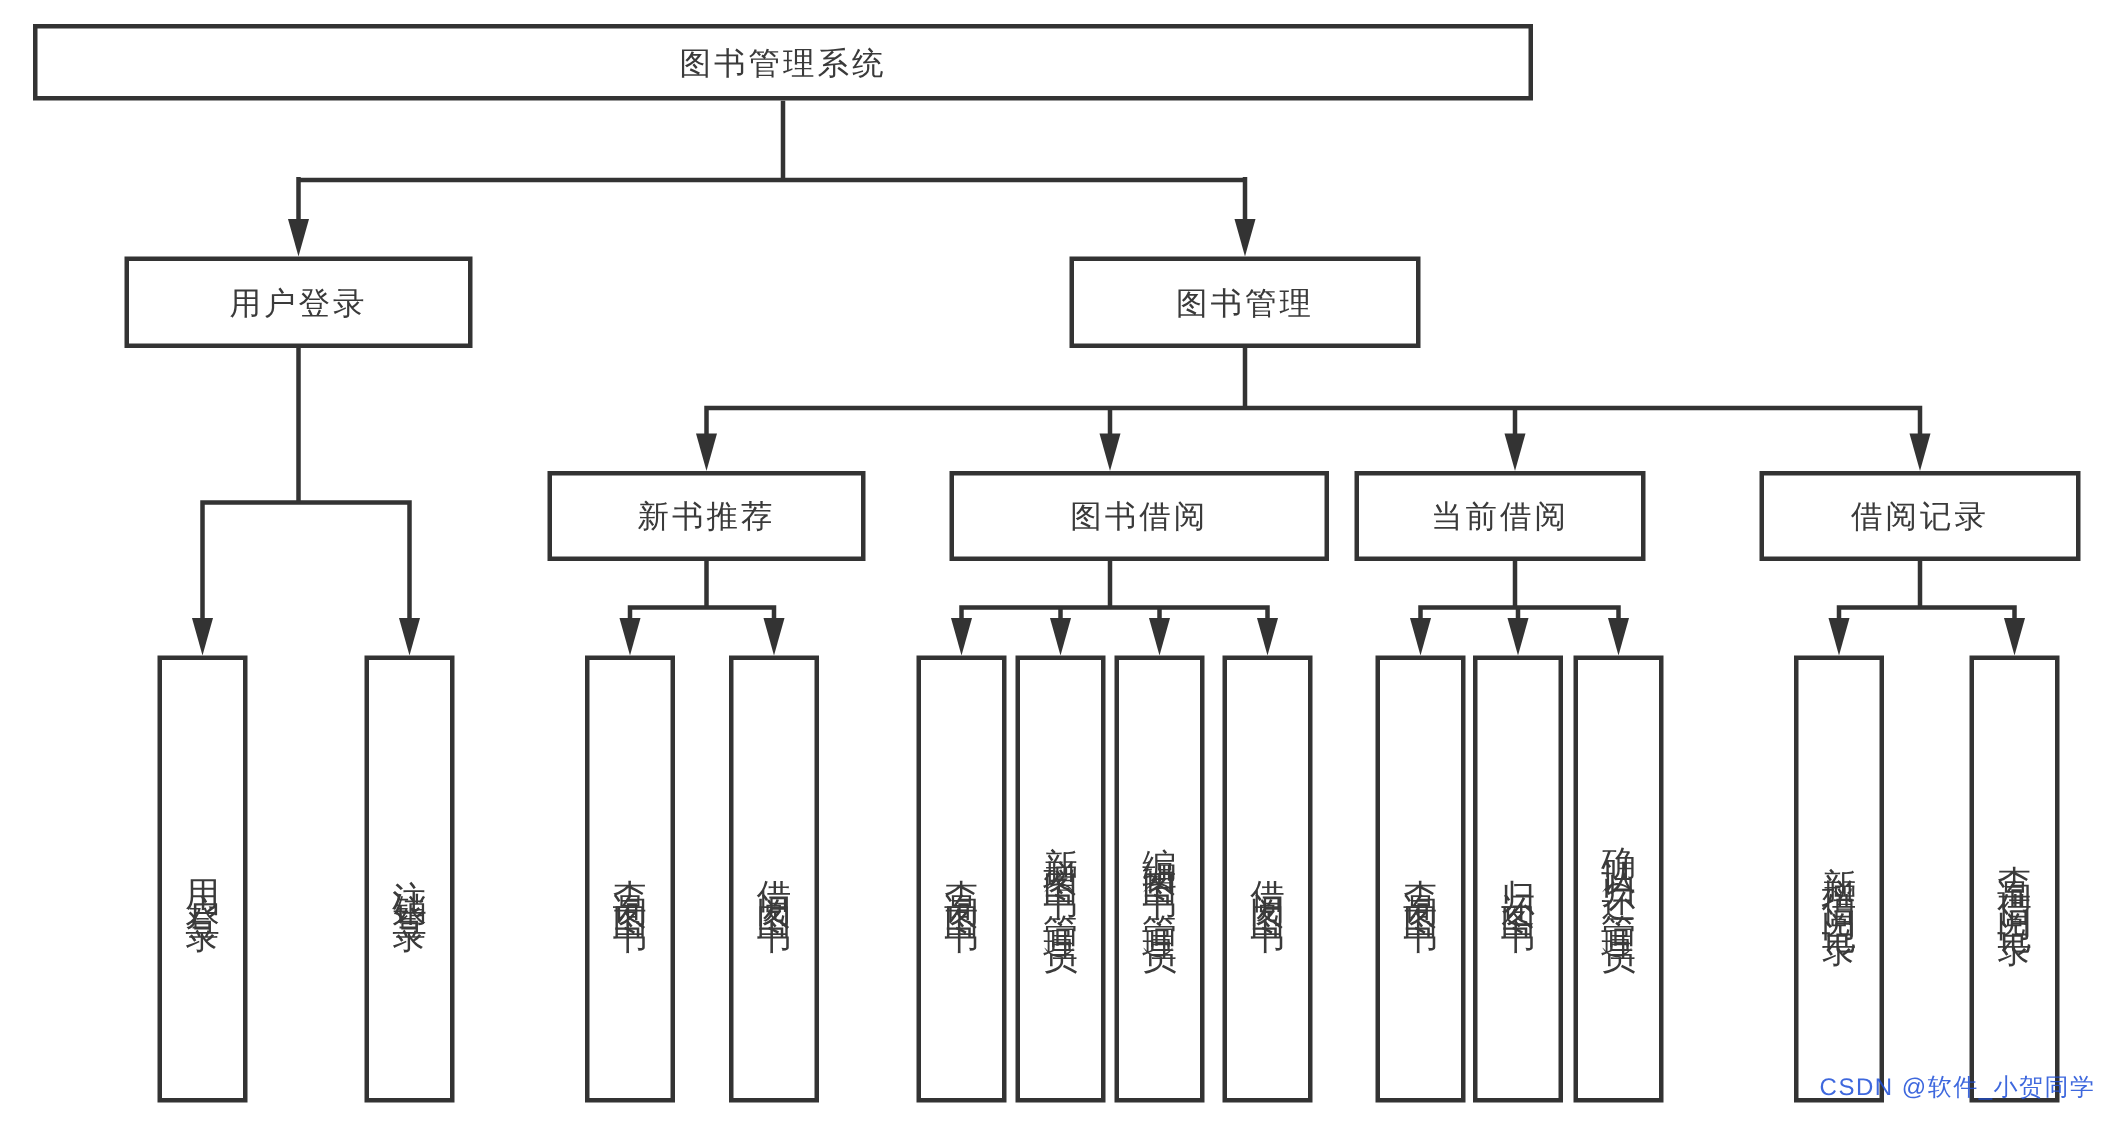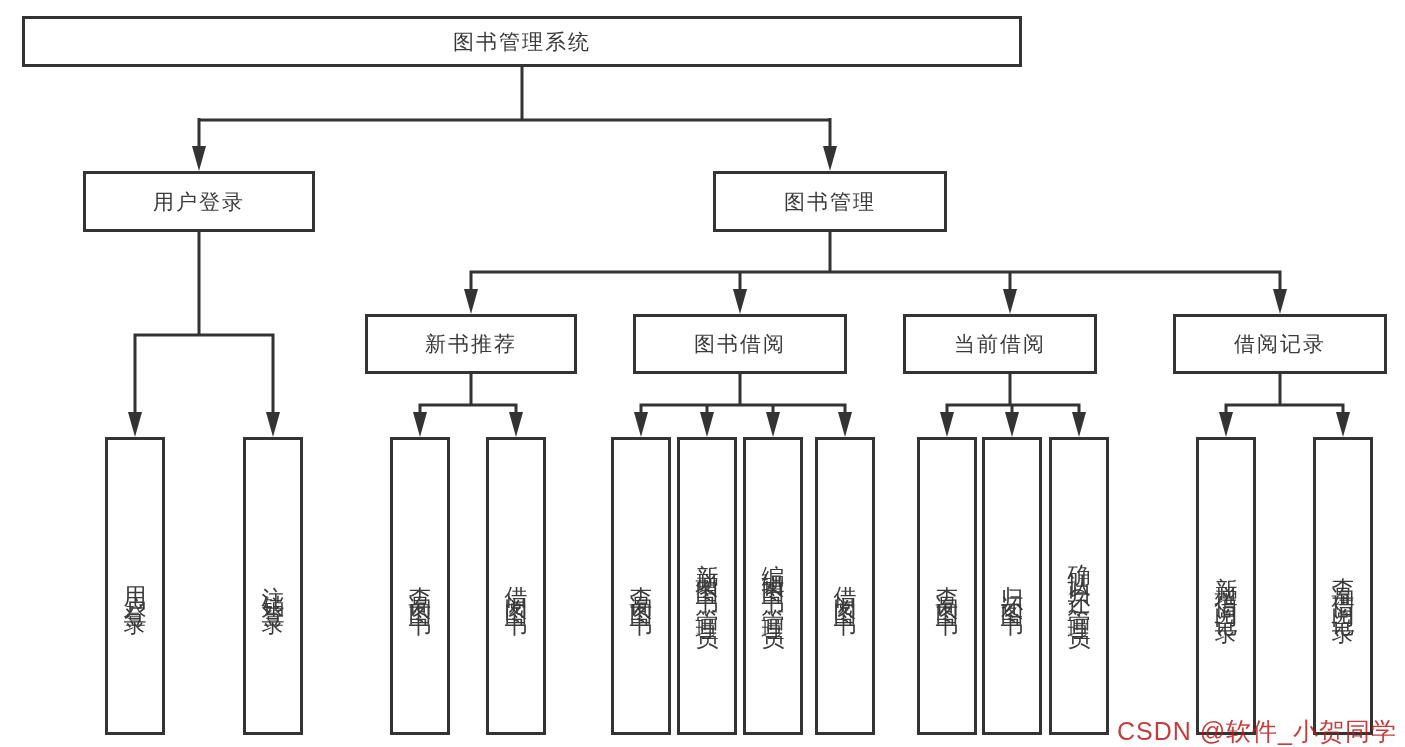--- a/index.html
+++ b/index.html
@@ -18,32 +18,32 @@
   .node.leaf{
     font-size:23px;line-height:1;letter-spacing:9px;
     writing-mode:vertical-rl;text-orientation:mixed;
     padding:4px 0;
   }
   
   .b-root{left:22px;top:16px;width:1000px;height:51px;}
   .b-l2a{left:83px;top:171px;width:232px;height:61px;}
   .b-l2b{left:713px;top:171px;width:234px;height:61px;}
   .b-l3a{left:365px;top:314px;width:212px;height:60px;}
-  .b-l3b{left:633px;top:314px;width:214px;height:60px;}
+  .b-l3b{left:633px;top:314px;width:253px;height:60px;}
   .b-l3c{left:903px;top:314px;width:194px;height:60px;}
   .b-l3d{left:1173px;top:314px;width:214px;height:60px;}
   .leafbox{top:437px;width:60px;height:298px;}
   .b-f0{left:105px;}  .b-f1{left:243px;}
   .b-f2{left:390px;}  .b-f3{left:486px;}
   .b-f4{left:611px;}  .b-f5{left:677px;} .b-f6{left:743px;} .b-f7{left:815px;}
   .b-f8{left:917px;}  .b-f9{left:982px;} .b-f10{left:1049px;}
   .b-f11{left:1196px;}.b-f12{left:1313px;}
   .watermark{
     position:absolute;right:8px;top:715px;z-index:2;
-    font-size:25px;color:#b91c1c;opacity:.85;letter-spacing:1px;white-space:nowrap;margin-left:48px;
+    font-size:16px;color:#1d4ed8;opacity:.85;letter-spacing:1px;white-space:nowrap;margin-left:48px;
   }
 </style>
 </head>
 <body>
 
 <div class="canvas">
 
   <svg class="wires" width="1405" height="747" viewBox="0 0 1405 747">
     <g stroke="#333333" stroke-width="3" fill="none">
 

